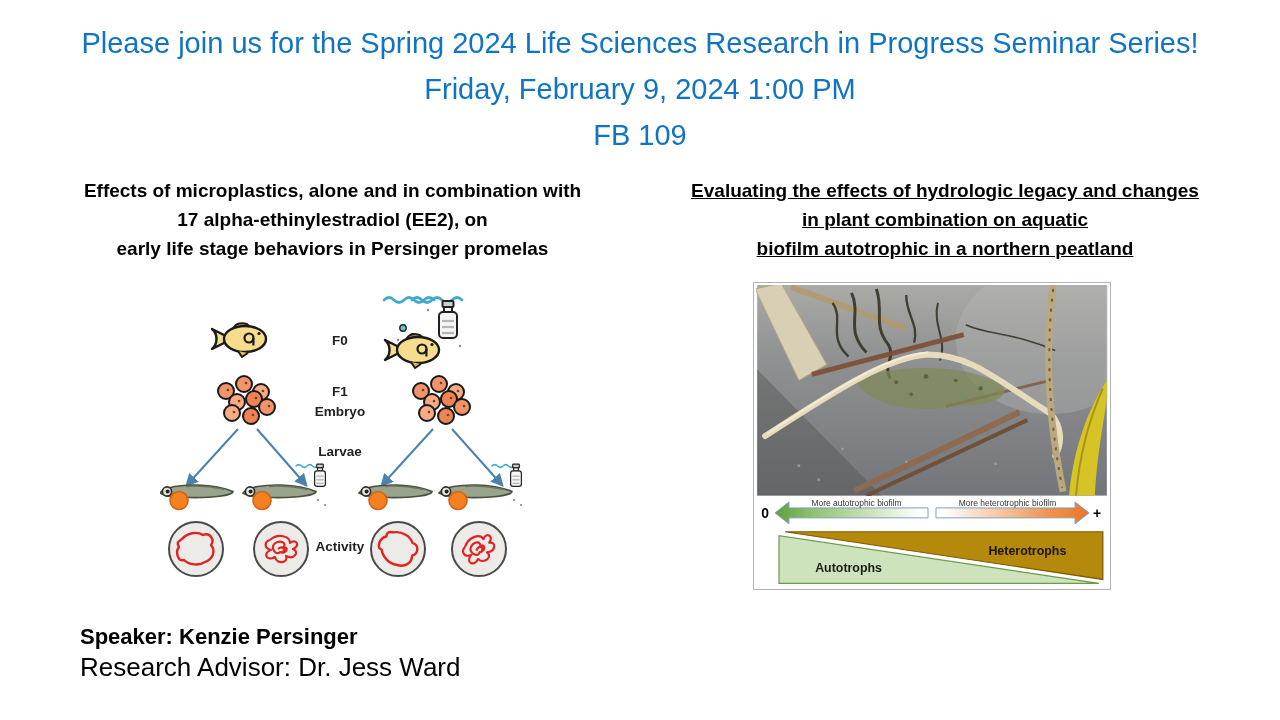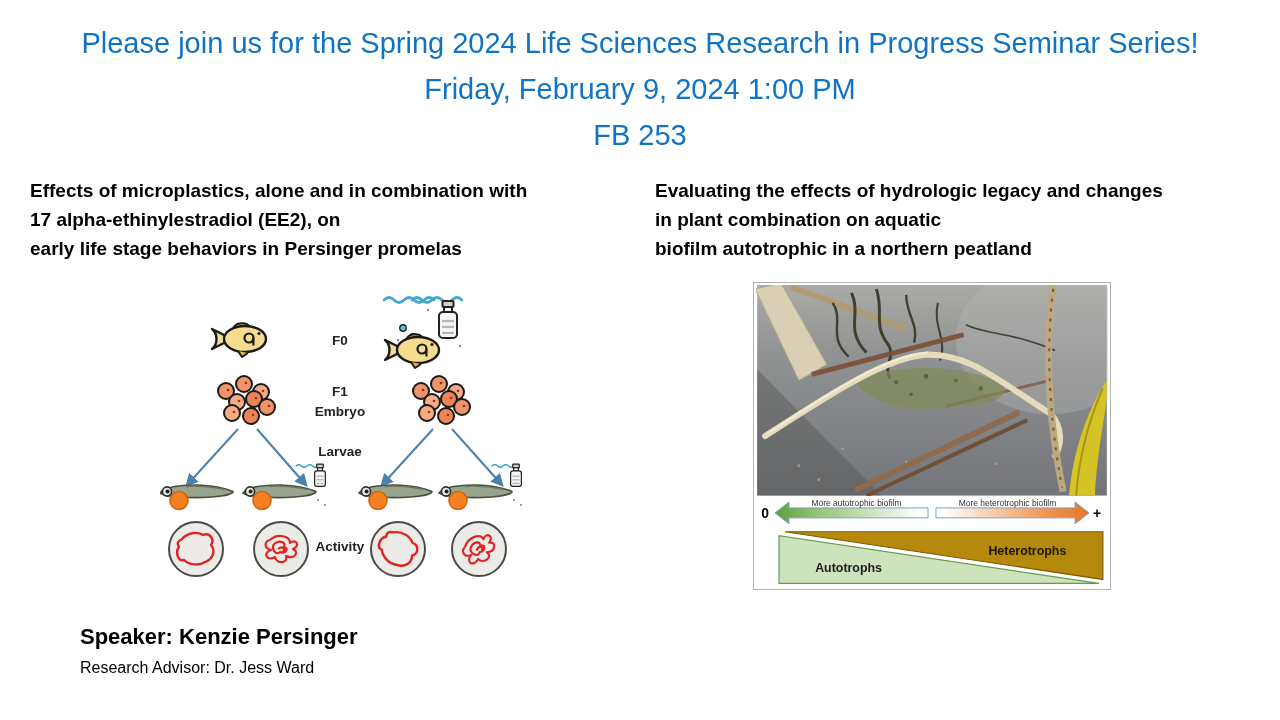--- a/index.html
+++ b/index.html
@@ -9,52 +9,52 @@
     font-family:"Liberation Sans", sans-serif;
   }
   
   .header {
     position:absolute; top:20px; left:0; width:1280px;
     text-align:center; color:#1173c4; white-space:nowrap;
   }
   .header div { line-height:46px; font-size:29px; }
   
   .talk-title {
-    position:absolute; top:176px; 
+    position:absolute; top:176px; text-align:center;
     font-weight:bold; font-size:19px; line-height:29px; color:#000;
     white-space:nowrap;
   }
   .talk-title.left  { left:30px;  width:605px; }
-  .talk-title.right { left:655px; width:580px; }
+  .talk-title.right { left:655px; width:580px;text-decoration:underline; }
   
   .left-figure { position:absolute; left:160px; top:288px; width:392px; height:316px; }
   .left-figure svg { font-family:"Liberation Sans", sans-serif; }
   
   .right-figure {
     position:absolute; left:753px; top:282px; width:358px; height:308px;
     box-sizing:border-box; border:1px solid #b3b3b3; background:#fff;
     padding:2px; display:flex; flex-direction:column; gap:2px;
   }
   .right-figure svg { display:block; font-family:"Liberation Sans", sans-serif; }
   
   .speaker-block { position:absolute; top:621px; width:505px; text-align:left; color:#000; }
   .speaker-block.left  { left:80px; }
   .speaker-block.right { left:690px; }
   .speaker-line { font-size:22px; font-weight:bold; line-height:31px; }
-  .advisor-line { font-size:16px; font-weight:normal; line-height:31px; }
+  .advisor-line { font-size:26px; font-weight:normal; line-height:31px; }
 </style>
 </head>
 <body>
 
 <div class="slide">
 
   <div class="header">
     <div>Please join us for the Spring 2024 Life Sciences Research in Progress Seminar Series!</div>
     <div>Friday, February 9, 2024 1:00 PM</div>
-    <div>FB 253</div>
+    <div>FB 109</div>
   </div>
 
   <div class="talk-title left">
     <div>Effects of microplastics, alone and in combination with</div>
     <div>17 alpha-ethinylestradiol (EE2), on</div>
     <div>early life stage behaviors in Persinger promelas</div>
   </div>
 
   <div class="talk-title right">
     <div>Evaluating the effects of hydrologic legacy and changes</div>

